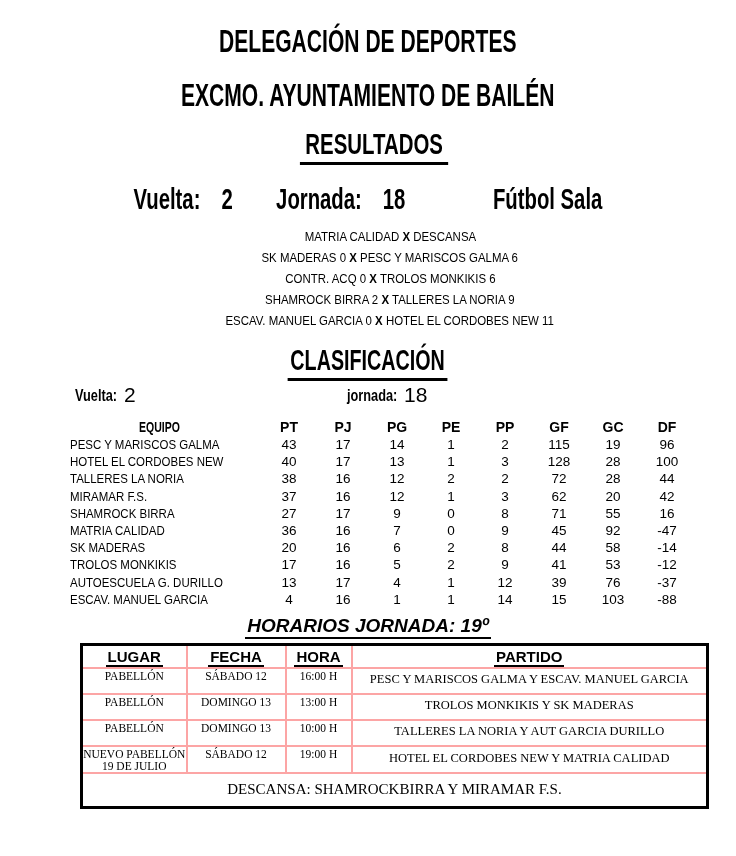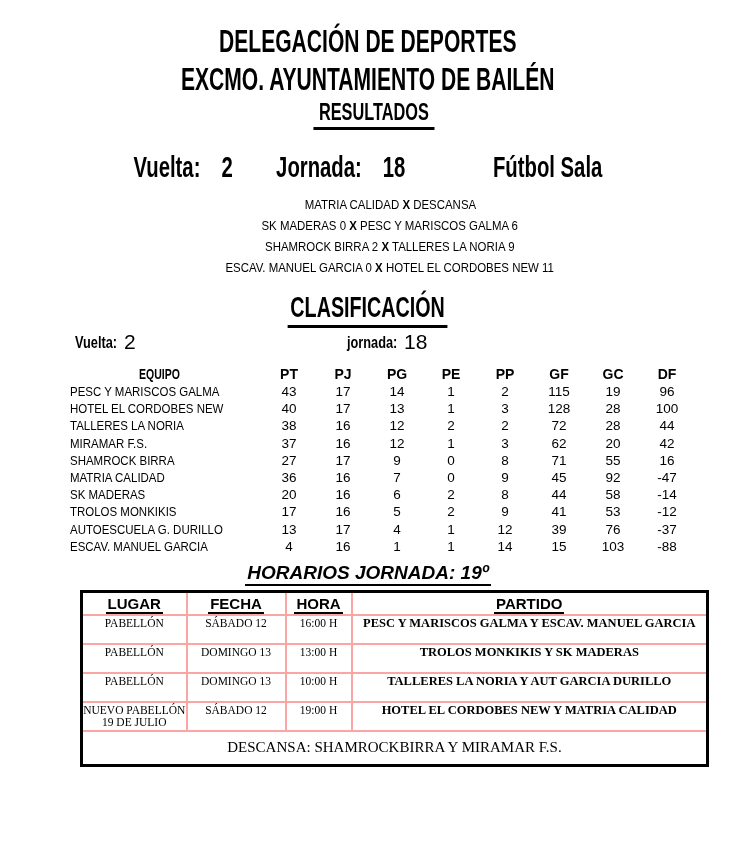--- a/index.html
+++ b/index.html
@@ -14,22 +14,22 @@
   
   .cx{display:inline-block;white-space:nowrap;transform-origin:50% 50%;}
   .cx68{transform:scaleX(.68);}
   .cx70{transform:scaleX(.70);}
   .cx75l{transform:scaleX(.75);transform-origin:0 50%;}
   .cx85l{transform:scaleX(.85);transform-origin:0 50%;}
   .cx88{transform:scaleX(.88);}
 
   
   .org-line{font-size:31px;font-weight:bold;line-height:32px;letter-spacing:0;}
-  .org-line + .org-line{margin-top:6px;text-decoration:underline;}
-  .doc-heading{font-size:24px;font-weight:bold;line-height:32px;padding-left:12px;}
+  .org-line + .org-line{margin-top:22px;text-decoration:underline;}
+  .doc-heading{margin-top:16px;font-size:30px;font-weight:bold;line-height:32px;padding-left:12px;}
   .doc-heading .ul{border-bottom:3px solid #000;padding:0 8px 2px;}
 
   
   .meta-line{margin-top:24px;font-size:29px;font-weight:bold;line-height:30px;}
   .meta-wrap{display:inline-flex;align-items:baseline;}
   .meta-gap-s{margin-left:30px;}
   .meta-gap-m{margin-left:62px;}
   .meta-gap-l{margin-left:125px;}
 
   
@@ -66,21 +66,21 @@
   table.sched col.c-lugar{width:105px;}
   table.sched col.c-fecha{width:99px;}
   table.sched col.c-hora{width:66px;}
   table.sched col.c-partido{width:356px;}
   table.sched th, table.sched td{border:2px solid #fca5a5;padding:0;}
   table.sched th{height:21px;font-size:15px;font-weight:bold;text-align:center;vertical-align:middle;}
   table.sched th .ul{border-bottom:2px solid #000;padding:0 2px 0;}
   table.sched td{font-family:"Liberation Serif", serif;text-align:center;}
   table.sched tr.data{height:26px;}
   table.sched td.small{font-size:11.5px;vertical-align:top;padding-top:1px;line-height:12px;}
-  table.sched td.partido{font-size:12.5px;vertical-align:bottom;padding-bottom:12px;font-weight:bold;}
+  table.sched td.partido{font-size:12.5px;vertical-align:bottom;padding-bottom:6px;}
   table.sched td.rest{height:32px;font-size:15px;vertical-align:middle;}
 </style>
 </head>
 <body>
 
 <div class="page">
 
   <div class="center org-line">
     <span class="cx cx68">DELEGACIÓN DE DEPORTES</span>
   </div>
@@ -98,20 +98,21 @@
       <span class="meta-gap-m">Jornada:</span>
       <span class="meta-gap-s">18</span>
       <span class="meta-gap-l">Fútbol Sala</span>
     </span>
   </div>
 
 
   <div class="results">
     <div class="result-line"><span class="cx cx88"><span>MATRIA CALIDAD</span> <span></span> <span class="x-sep">X</span> <span>DESCANSA</span> <span></span></span></div>
     <div class="result-line"><span class="cx cx88"><span>SK MADERAS</span> <span>0</span> <span class="x-sep">X</span> <span>PESC Y MARISCOS GALMA</span> <span>6</span></span></div>
+    <div class="result-line"><span class="cx cx88"><span>CONTR. ACQ</span> <span>0</span> <span class="x-sep">X</span> <span>TROLOS MONKIKIS</span> <span>6</span></span></div>
     <div class="result-line"><span class="cx cx88"><span>SHAMROCK BIRRA</span> <span>2</span> <span class="x-sep">X</span> <span>TALLERES LA NORIA</span> <span>9</span></span></div>
     <div class="result-line"><span class="cx cx88"><span>ESCAV. MANUEL GARCIA</span> <span>0</span> <span class="x-sep">X</span> <span>HOTEL EL CORDOBES NEW</span> <span>11</span></span></div>
   </div>
 
   <div class="center clasif-heading">
     <span class="cx cx68"><span class="ul">CLASIFICACIÓN</span></span>
   </div>
 
   <div class="clasif-meta">
     <span class="lab cm-vl"><span class="cx cx75l">Vuelta:</span></span>

